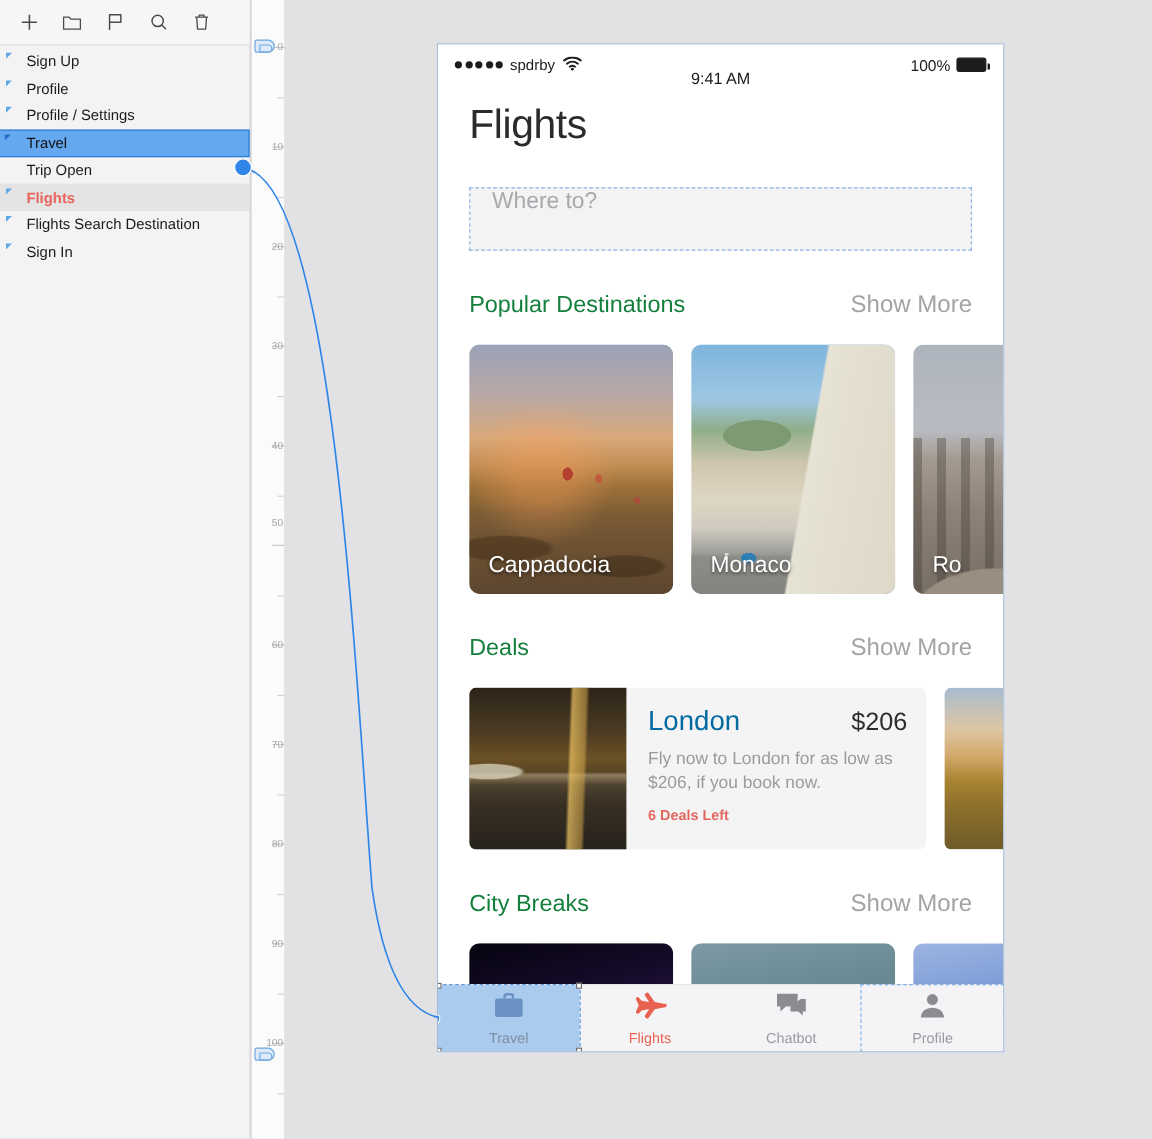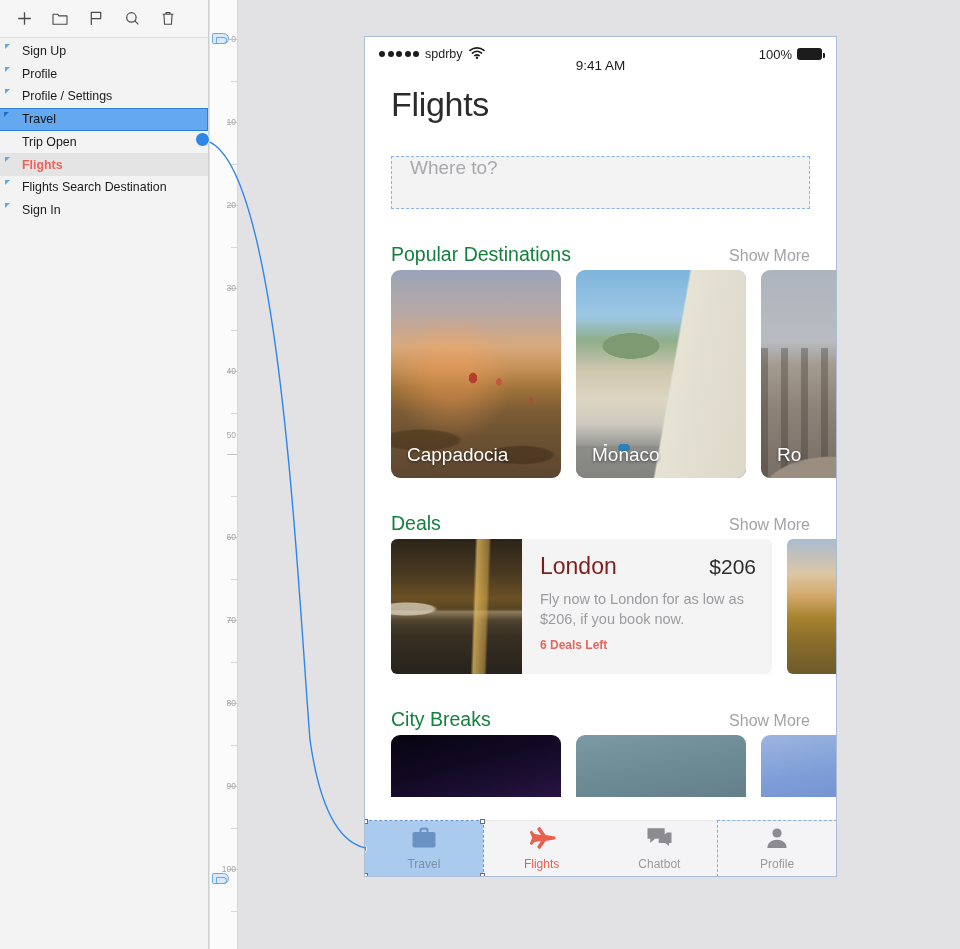--- a/index.html
+++ b/index.html
@@ -158,25 +158,25 @@
     padding-left: 18px;
     cursor: text;
   }
   .searchbox span { font-size: 19px; color: #a9a9ad; }
 
   .section-head {
     display: flex; align-items: baseline; justify-content: space-between;
     padding: 0 26px; margin-top: 34px;
   }
   .section-title { font-size: 19.5px; color: #15803d; }
-  .show-more { font-size: 16px; color: #a3a3a7; cursor: pointer; margin-left: 37px; }
+  .show-more { font-size: 20px; color: #a3a3a7; cursor: pointer; margin-left: 37px; }
 
   .card-row {
     display: flex; gap: 15px;
-    padding-left: 26px; margin-top: 4px;
+    padding-left: 26px; margin-top: 21px;
     overflow: hidden;
   }
 
   .dest-card {
     position: relative; flex: 0 0 auto;
     width: 170px; height: 208px;
     border-radius: 9px; overflow: hidden;
   }
   .dest-card .label {
     position: absolute; left: 16px; bottom: 12px;
@@ -248,21 +248,21 @@
   }
   .img-london::after {
     content: ""; position: absolute; inset: 0;
     background:
       linear-gradient(92deg, transparent 62%, rgba(232,190,96,.75) 64%, rgba(210,166,76,.55) 72%, transparent 74%),
       linear-gradient(180deg, transparent 52%, rgba(235,222,190,.38) 54%, rgba(140,128,104,.15) 60%, transparent 72%),
       radial-gradient(ellipse 44px 10px at 16px 70px, rgba(250,246,230,.6) 0 60%, transparent 70%);
   }
   .deal-body { flex: 1; padding: 14px 16px 0 18px; position: relative; }
   .deal-top { display: flex; align-items: baseline; justify-content: space-between; }
-  .deal-city { font-size: 23px; color: #7f1d1d; }
+  .deal-city { font-size: 23px; color: #0369a1; }
   .deal-price { font-size: 21px; color: #2d2d2d; }
   .deal-desc { margin-top: 9px; font-size: 14.5px; line-height: 1.38; color: #9b9b9f; }
   .deal-left { margin-top: 9px; font-size: 12px; color: #e2685f; font-weight: bold; }
   .deal-card2 { flex: 0 0 auto; width: 70px; height: 135px; border-radius: 6px; overflow: hidden; }
   .img-warm {
     width: 100%; height: 100%;
     background: linear-gradient(180deg,#a9bcd0 0%, #ddc6a4 26%, #d3a96b 42%, #a8832f 58%, #8c6f2c 74%, #6e5a2a 100%);
   }
 
   

